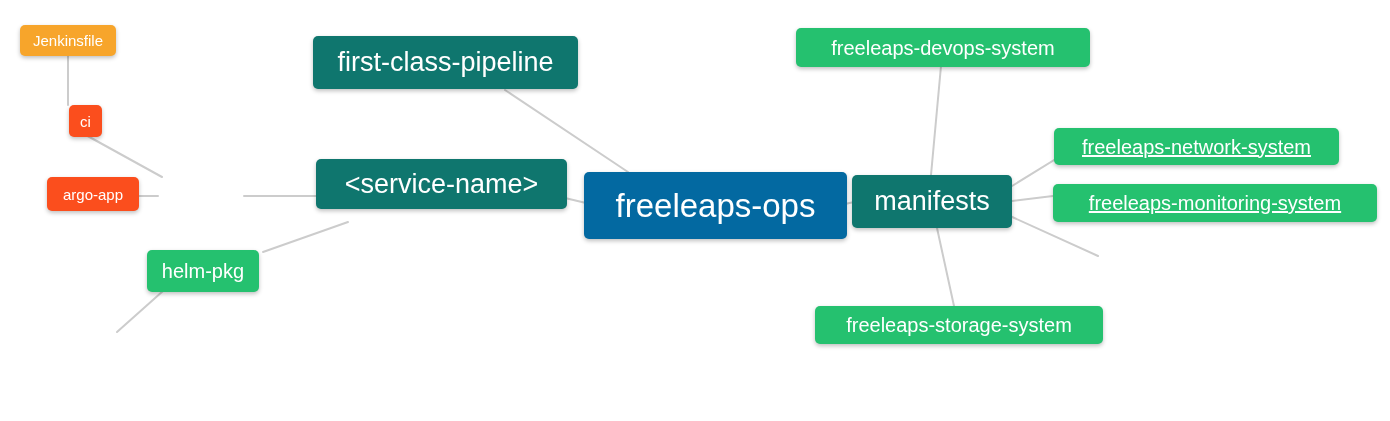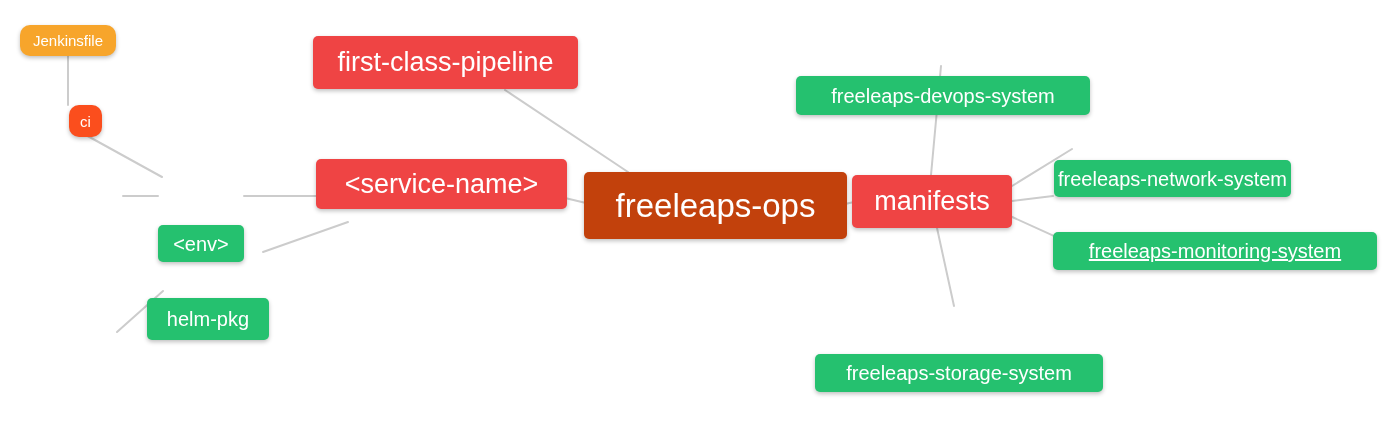--- a/index.html
+++ b/index.html
@@ -30,24 +30,24 @@
     border-radius: 5px;
     box-shadow: 0 2px 4px rgba(0,0,0,0.25);
     white-space: nowrap;
     cursor: pointer;
     box-sizing: border-box;
     line-height: 1;
   }
   .c-orange { background: #F7A52B; }
   .c-red    { background: #FB4E1D; margin-left: 16px; }
   .c-green  { background: #25C16F; }
-  .c-blue   { background: #ef4444; }
-  .c-dark   { background: #c2410c; }
-  .sz-s  { font-size: 15px; border-radius: 10px; }
-  .sz-m  { font-size: 20px; margin-top: 48px; }
+  .c-blue   { background: #0f766e; }
+  .c-dark   { background: #0369a1; }
+  .sz-s  { font-size: 15px; }
+  .sz-m  { font-size: 20px; }
   .sz-l  { font-size: 27px; }
   .sz-xl { font-size: 33px; }
 </style>
 </head>
 <body>
 
 <div class="canvas">
 
   <svg class="edges" width="1390" height="421" viewBox="0 0 1390 421" stroke="#CCCCCC" stroke-width="2" stroke-linecap="round">
     <line x1="68" y1="56" x2="68" y2="105"></line>
@@ -63,36 +63,36 @@
     <line x1="1012" y1="186" x2="1072" y2="149"></line>
     <line x1="1012" y1="201" x2="1053" y2="196"></line>
     <line x1="1010" y1="216" x2="1098" y2="256"></line>
     <line x1="937" y1="228" x2="954" y2="306"></line>
   </svg>
 
   <div class="node c-orange sz-s" style="left:20px; top:25px; width:96px; height:31px;">Jenkinsfile</div>
 
   <div class="node c-red sz-s" style="left:53px; top:105px; width:33px; height:32px;">ci</div>
 
+  <div class="node c-red sz-s" style="left:31px; top:177px; width:92px; height:34px;">argo-app</div>
 
-  <div class="node c-green sz-m" style="left:158px; top:177px; width:86px; height:37px;">&lt;env&gt;</div>
 
-  <div class="node c-green sz-m" style="left:147px; top:250px; width:122px; height:42px;">helm-pkg</div>
+  <div class="node c-green sz-m" style="left:147px; top:250px; width:112px; height:42px;">helm-pkg</div>
 
 
   <div class="node c-blue sz-l" style="left:313px; top:36px; width:265px; height:53px;">first-class-pipeline</div>
 
   <div class="node c-blue sz-l" style="left:316px; top:159px; width:251px; height:50px;">&lt;service-name&gt;</div>
 
   <div class="node c-dark sz-xl" style="left:584px; top:172px; width:263px; height:67px;">freeleaps-ops</div>
 
   <div class="node c-blue sz-l" style="left:852px; top:175px; width:160px; height:53px;">manifests</div>
 
   <div class="node c-green sz-m" style="left:796px; top:28px; width:294px; height:39px;">freeleaps-devops-system</div>
 
-  <div class="node c-green sz-m" style="left:1054px; top:112px; width:237px; height:37px;">freeleaps-network-system</div>
+  <div class="node c-green sz-m" style="left:1054px; top:128px; width:285px; height:37px;text-decoration:underline;">freeleaps-network-system</div>
 
   <div class="node c-green sz-m" style="left:1053px; top:184px; width:324px; height:38px;text-decoration:underline;">freeleaps-monitoring-system</div>
 
 
   <div class="node c-green sz-m" style="left:815px; top:306px; width:288px; height:38px;">freeleaps-storage-system</div>
 
 </div>
 
 </body></html>

